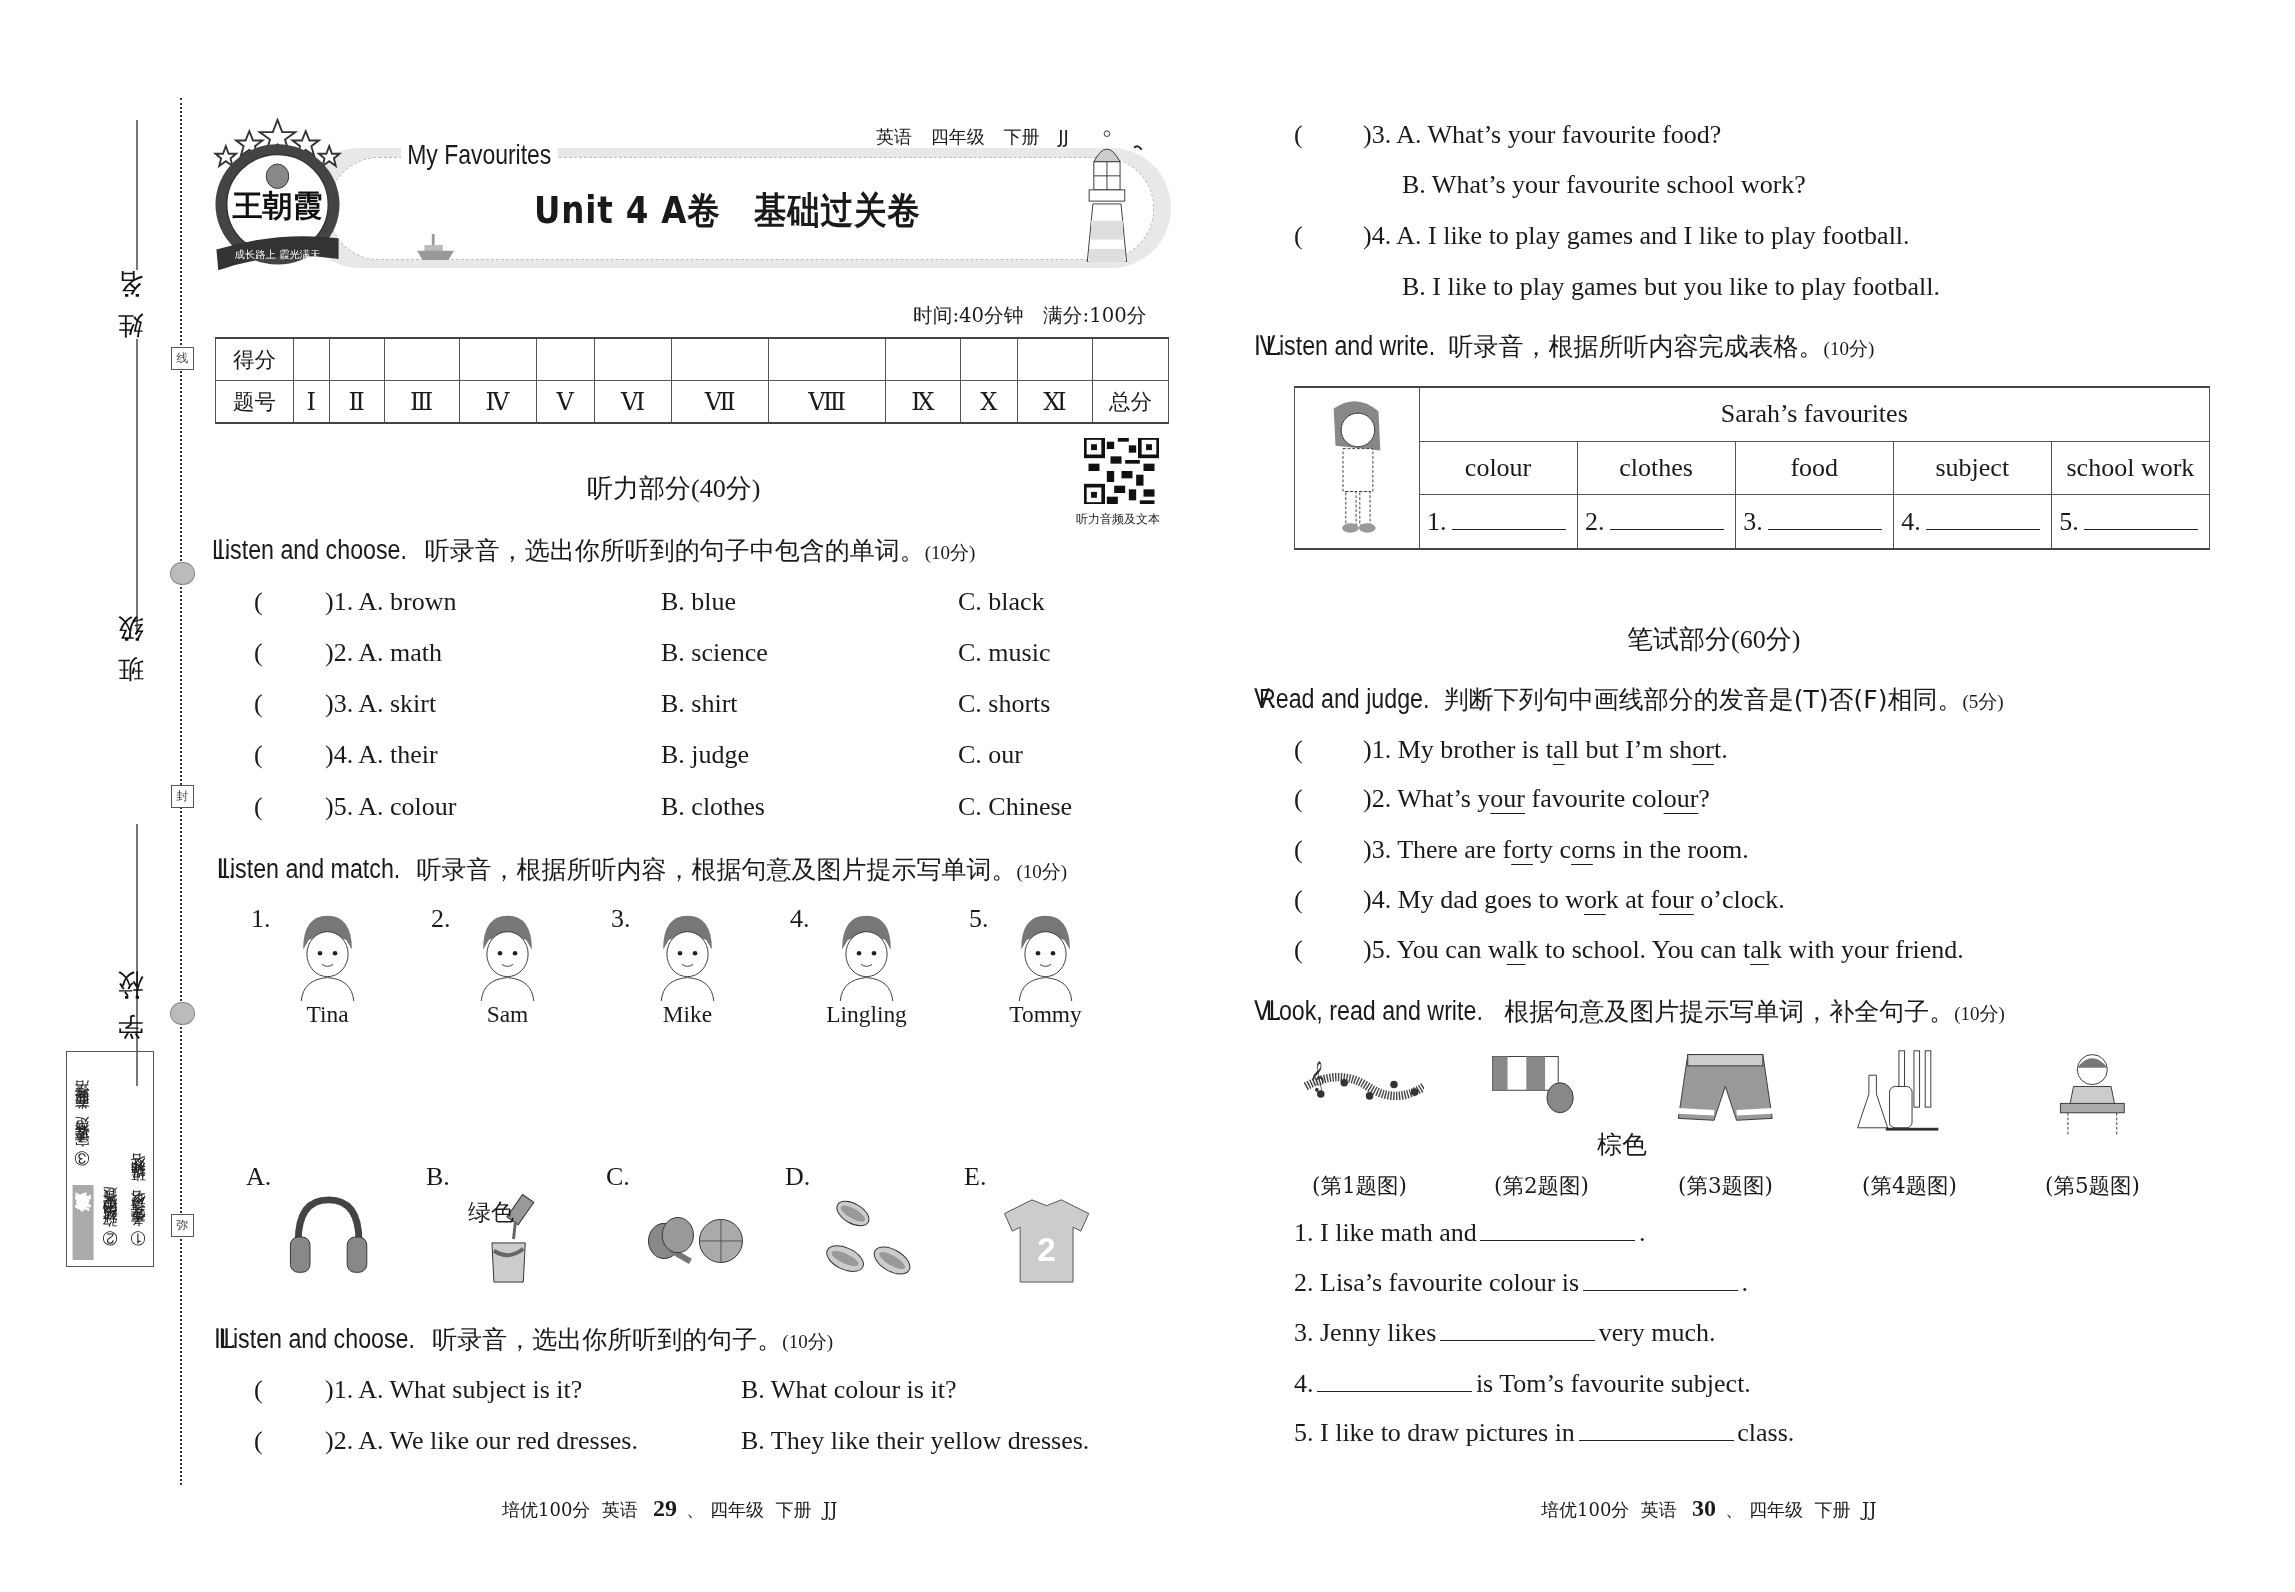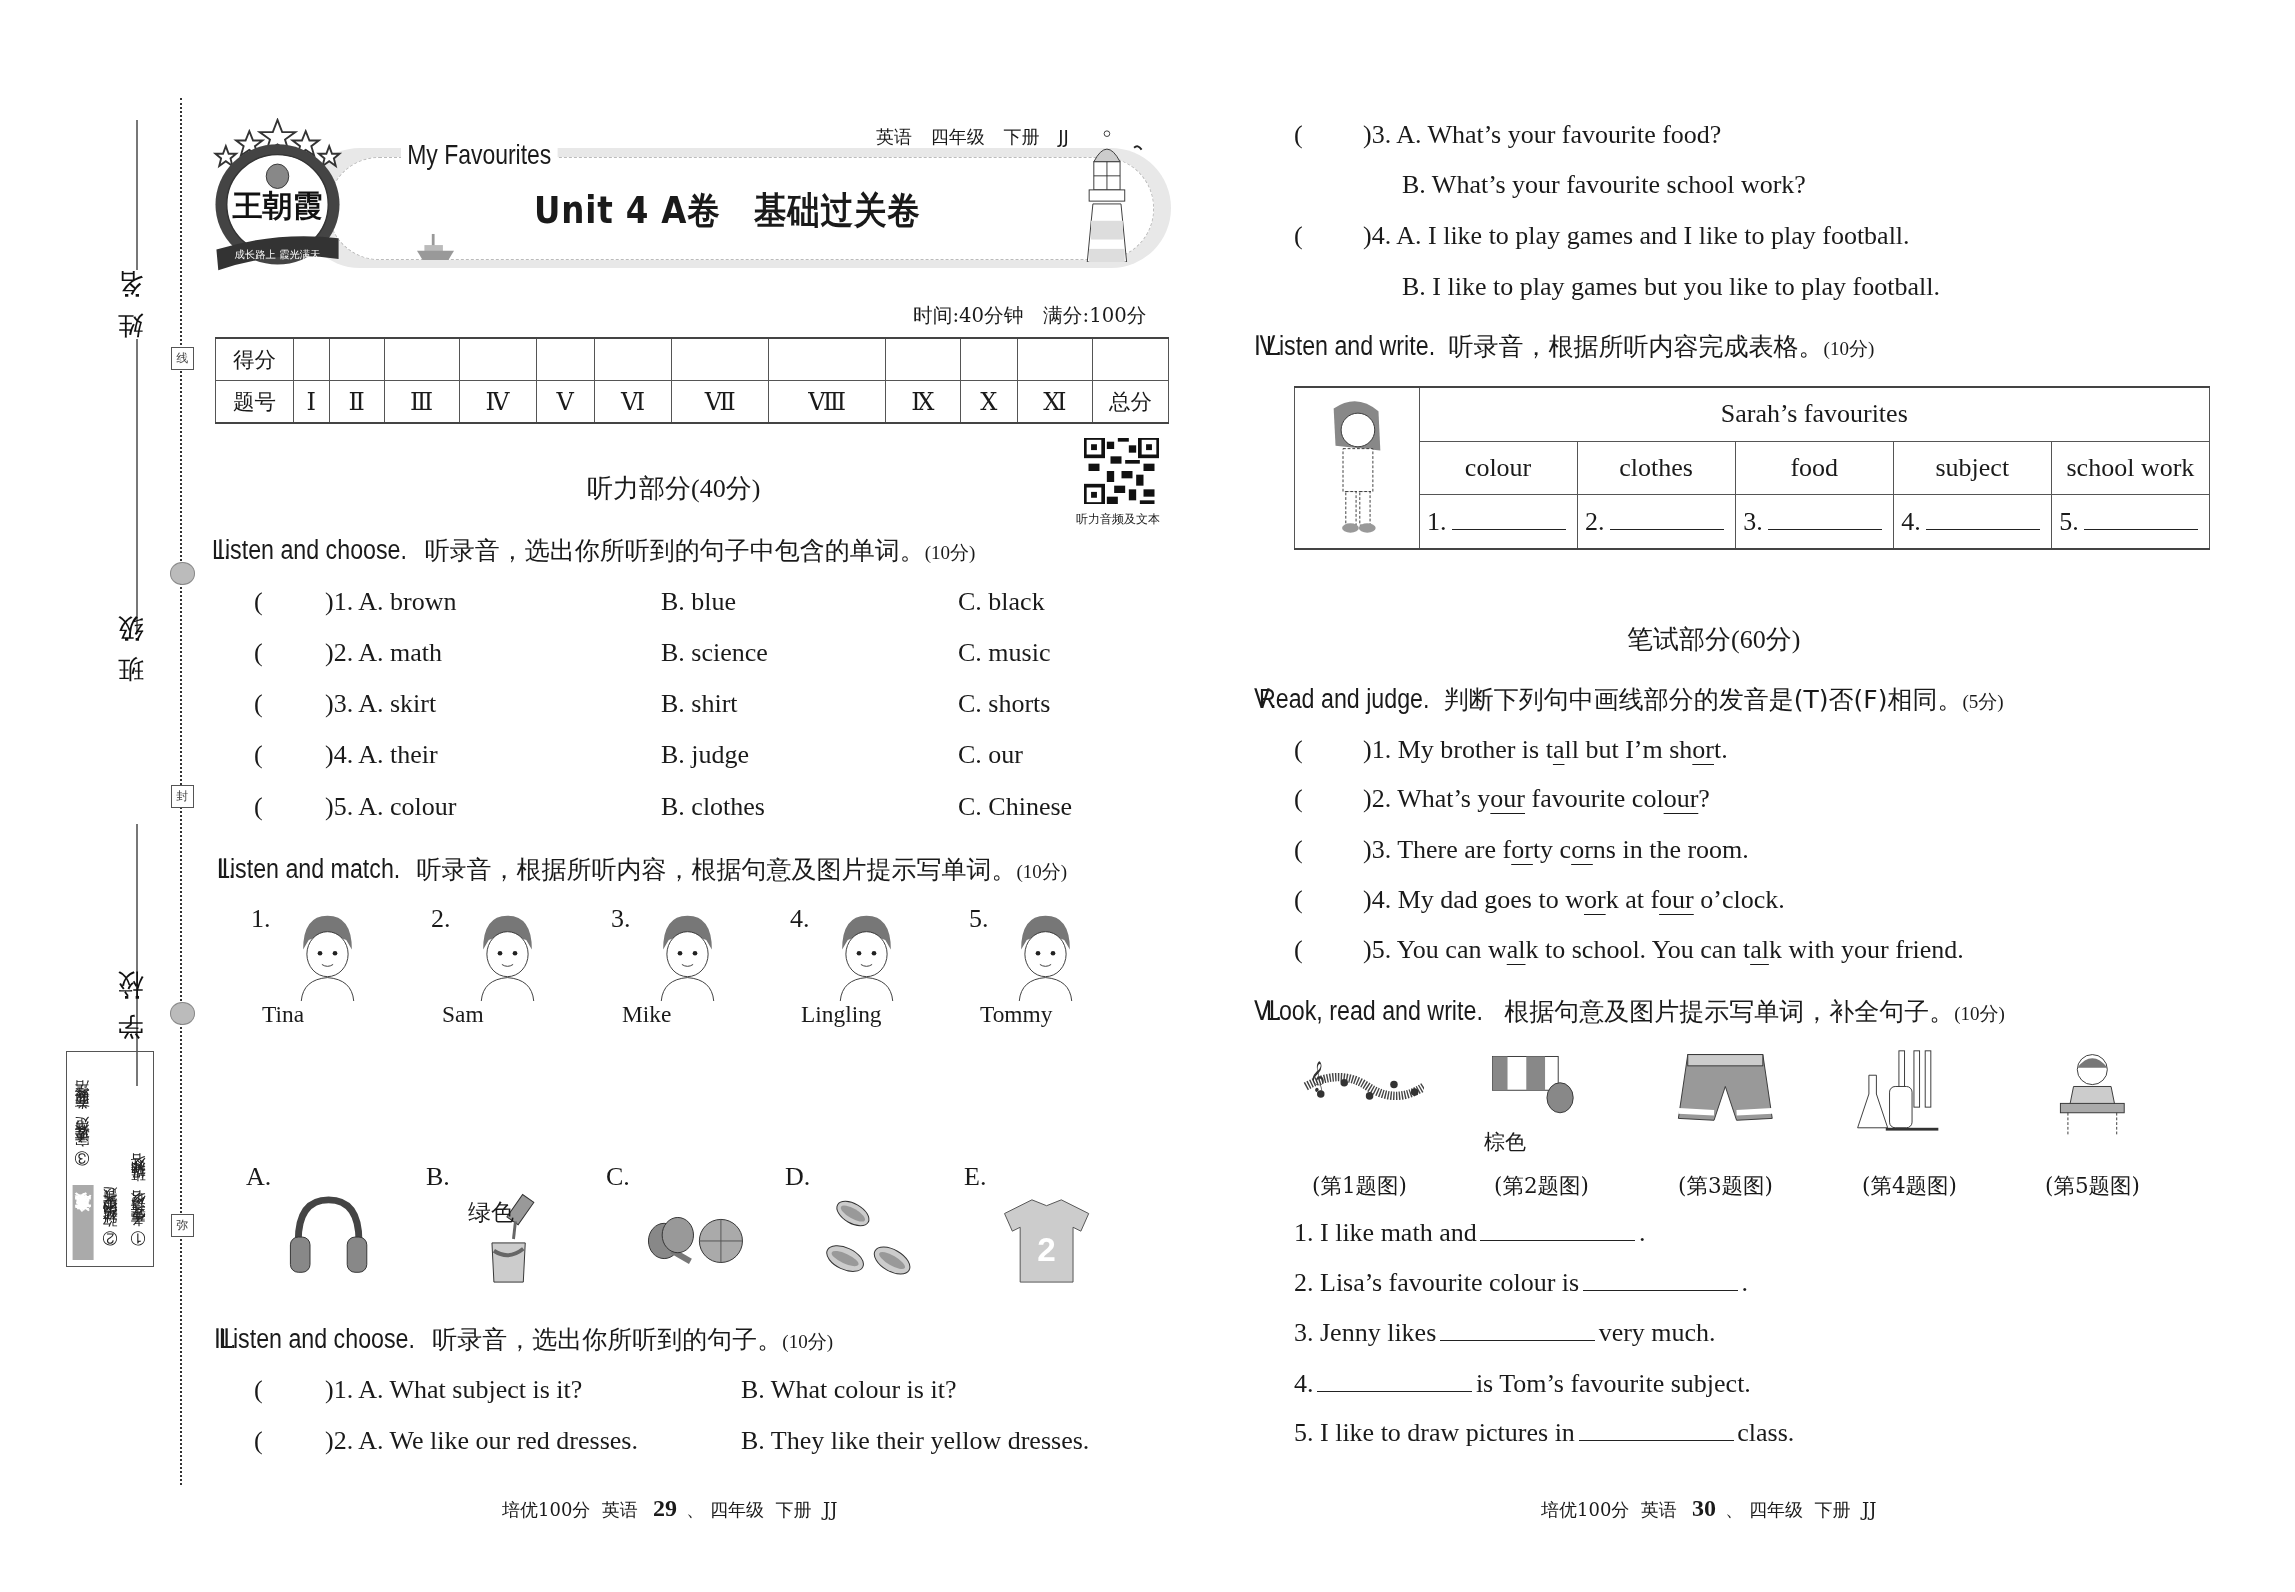--- a/index.html
+++ b/index.html
@@ -41,21 +41,21 @@
   .qr-cap{position:absolute;left:1076px;top:511px;font-size:12px;font-family:Liberation Sans, sans-serif;}
   .heading{position:absolute;font-size:27px;white-space:nowrap;}
   .heading .en{font-family:"Liberation Sans",sans-serif;display:inline-block;transform:scaleX(0.86);transform-origin:left center;margin-right:-20.6px;}
   .heading .zh{font-family:"DejaVu Sans",sans-serif;font-size:25px;}
   .heading .pts{font-family:"Liberation Serif",serif;font-size:19px;}
   .q{position:absolute;font-size:26px;white-space:nowrap;}
   .paren{position:absolute;font-size:26px;}
   u{text-decoration:underline;text-underline-offset:5.6px;text-decoration-thickness:1.4px;}
   .blank{display:inline-block;width:155px;border-bottom:1.4px solid #222;height:20.6px;margin:0 3.7px;}
   .blank-sm{display:inline-block;width:114px;border-bottom:1.4px solid #222;height:20.6px;margin-left:5.6px;}
-  .figname{position:absolute;font-size:23.4px;width:131px;}
+  .figname{position:absolute;font-size:23.4px;text-align:center;width:131px;}
   .lbl{position:absolute;font-size:26px;}
   .pic{position:absolute;}
   .footer{position:absolute;font-size:18px;font-family:"DejaVu Serif",serif;white-space:nowrap;}
   .footer .pg{font-family:"Liberation Serif",serif;font-weight:bold;font-size:24px;margin:0 9.4px;}
   .fav{position:absolute;left:1294px;top:386px;width:916px;height:164px;border-top:2.8px solid #444;border-bottom:2.8px solid #444;}
   .fav td{border:1.4px solid #555;font-size:26px;text-align:center;}
   .caption{position:absolute;font-size:21.5px;font-family:"DejaVu Serif",serif;white-space:nowrap;}
 </style>
 </head>
 <body>
@@ -417,21 +417,21 @@
       </g>
       <text x="8" y="38" font-size="28" fill="#333">𝄞</text>
     </svg>
     <div class="caption" style="left:1312px;top:1171px">(第1题图)</div>
     <svg width="122" height="94" viewBox="0 0 130 96" class="pic" style="left:1485px;top:1047px">
       <rect x="8" y="8" width="70" height="36" fill="#fff" stroke="#333"></rect>
       <rect x="8" y="8" width="16" height="36" fill="#888"></rect>
       <rect x="44" y="8" width="20" height="36" fill="#888"></rect>
       <ellipse cx="80" cy="52" rx="14" ry="16" fill="#888" stroke="#333"></ellipse>
     </svg>
-    <div class="caption" style="left:1484px;top:1128px;font-size:21px">棕色</div>
+    <div class="caption" style="left:1597px;top:1128px;font-size:25px">棕色</div>
     <div class="caption" style="left:1494px;top:1171px">(第2题图)</div>
     <svg width="122" height="94" viewBox="0 0 130 96" class="pic" style="left:1669px;top:1047px">
       <path d="M20,6 L100,6 L110,74 L72,76 L60,40 L48,76 L10,74 Z" fill="#999" stroke="#333"></path>
       <rect x="20" y="6" width="80" height="12" fill="#ccc" stroke="#333"></rect>
       <path d="M10,66 L48,68 M72,68 L110,66" stroke="#fff" stroke-width="6"></path>
     </svg>
     <div class="caption" style="left:1678px;top:1171px">(第3题图)</div>
     <svg width="122" height="94" viewBox="0 0 130 96" class="pic" style="left:1852px;top:1047px">
       <rect x="50" y="2" width="6" height="60" fill="#fff" stroke="#333"></rect>
       <rect x="66" y="2" width="6" height="60" fill="#fff" stroke="#333"></rect>

